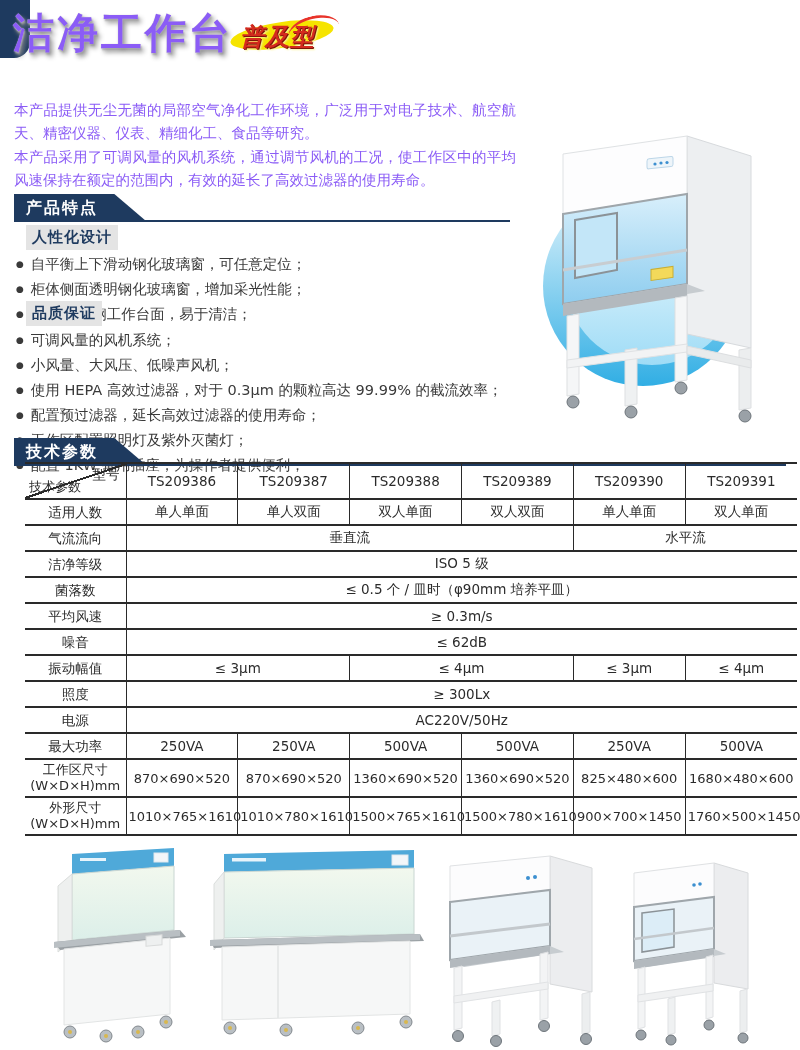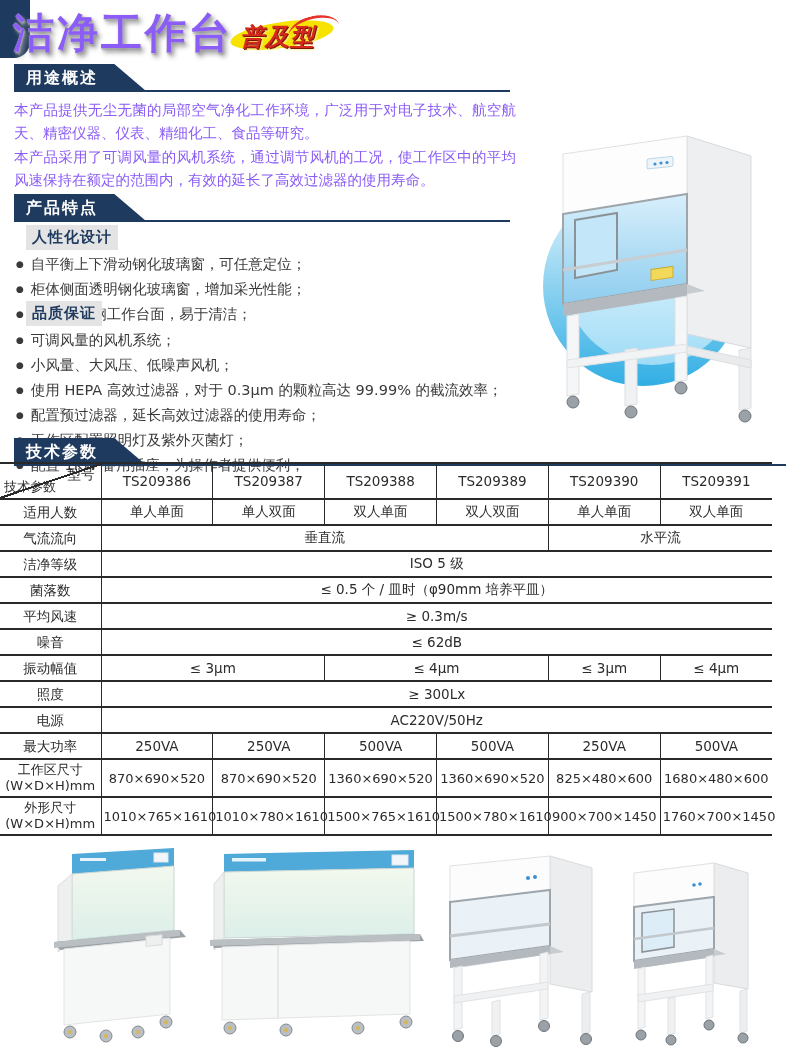--- a/index.html
+++ b/index.html
@@ -42,21 +42,21 @@
     margin-right:7px; color:#3a3a3a; }
   .g1-head { position:absolute; left:26px; top:225px; }
   .g1-list { position:absolute; left:16px; top:252px; width:500px; }
   .g2-head { position:absolute; left:26px; top:301px; }
   .g2-list { position:absolute; left:16px; top:328px; width:510px; }
 
   
   .hero { position:absolute; left:505px; top:98px; width:280px; height:335px; }
 
   
-  .spec-table { position:absolute; left:0; top:462px; width:772px;
+  .spec-table { position:absolute; left:25px; top:462px; width:772px;
     border-collapse:collapse; table-layout:fixed; font-size:13.5px; color:#2b2b2b; }
   .spec-table col.c-label { width:101px; }
   .spec-table td { border-top:2px solid #2a2a2a; border-left:1px solid #2a2a2a;
     text-align:center; vertical-align:middle; height:26px; padding:1px 2px; }
   .spec-table tr td:first-child { border-left:none; }
   .spec-table tr:last-child td { border-bottom:2px solid #2a2a2a; }
   .spec-table .lbl { white-space:pre-line; line-height:1.25; }
   .spec-table .h-row td { height:36px; }
   .spec-table .dim-row td { height:38px; font-size:13px; }
   .corner-cell { position:relative;
@@ -75,26 +75,20 @@
 <div class="page">
 
   <div class="corner-block"></div>
   <div class="page-title">洁净工作台</div>
   <div class="badge">
     <div class="swoosh"></div>
     <div class="swoosh-tail"></div>
     <div class="badge-text">普及型</div>
   </div>
 
-  <div class="section-head" style="top:64px;">
-    <div class="flag">
-      <span>用途概述</span>
-    </div>
-    <div class="rule" style="width:496px;"></div>
-  </div>
   <div class="overview-text">
     <p>本产品提供无尘无菌的局部空气净化工作环境，广泛用于对电子技术、航空航天、精密仪器、仪表、精细化工、食品等研究。</p>
     <p>本产品采用了可调风量的风机系统，通过调节风机的工况，使工作区中的平均风速保持在额定的范围内，有效的延长了高效过滤器的使用寿命。</p>
   </div>
 
   <div class="section-head" style="top:194px;">
     <div class="flag">
       <span>产品特点</span>
     </div>
     <div class="rule" style="width:496px;"></div>
@@ -261,21 +255,21 @@
       <td>1680×480×600</td>
     </tr>
     <tr class="dim-row">
       <td class="lbl">外形尺寸
 (W×D×H)mm</td>
       <td>1010×765×1610</td>
       <td>1010×780×1610</td>
       <td>1500×765×1610</td>
       <td>1500×780×1610</td>
       <td>900×700×1450</td>
-      <td>1760×700×1450</td>
+      <td>1760×500×1450</td>
     </tr>
   </tbody>
     </table>
 
   <div class="gallery">
 
     <svg width="168" height="205" viewBox="0 0 168 205">
       <defs>
         <linearGradient id="gg" x1="0" y1="0" x2="0" y2="1">
           <stop offset="0" stop-color="#f2f8ee"></stop>

